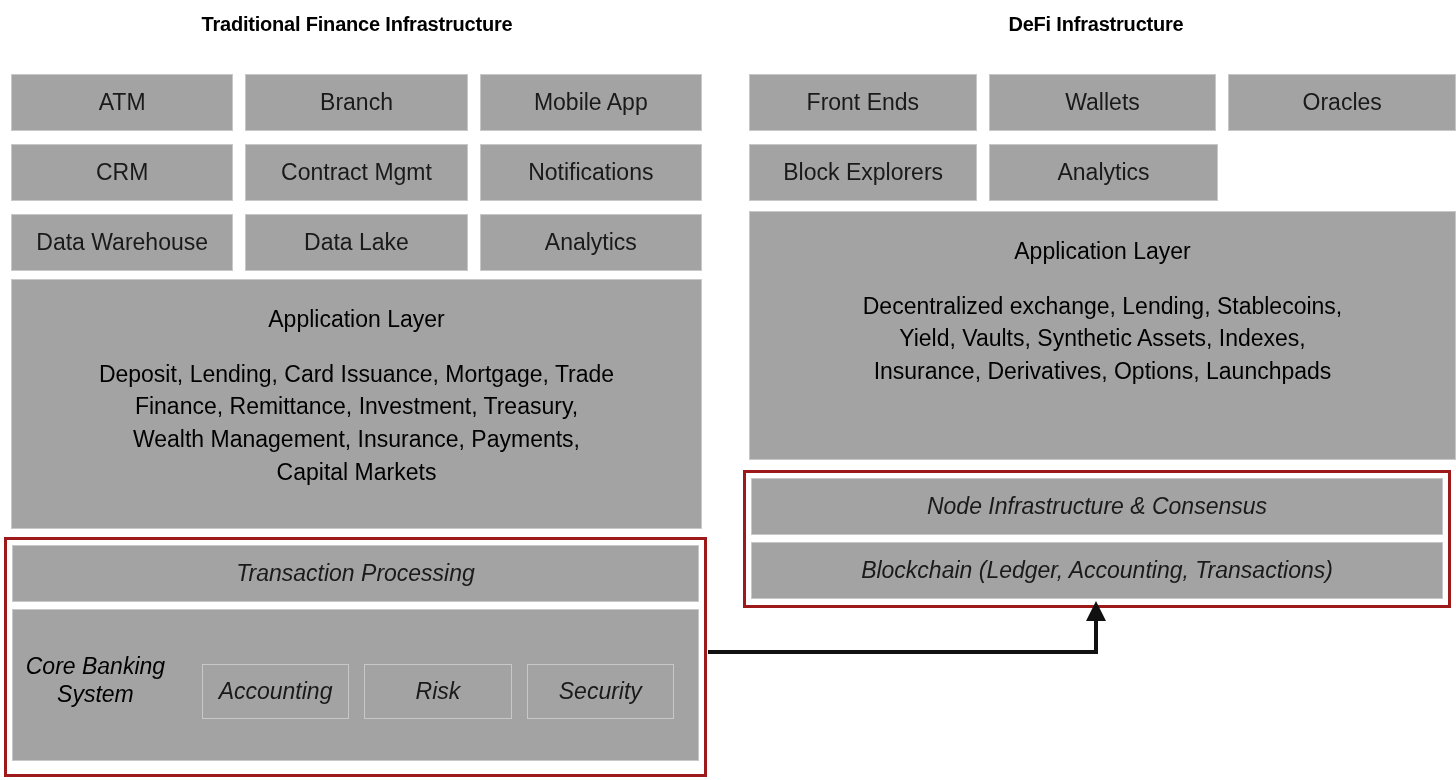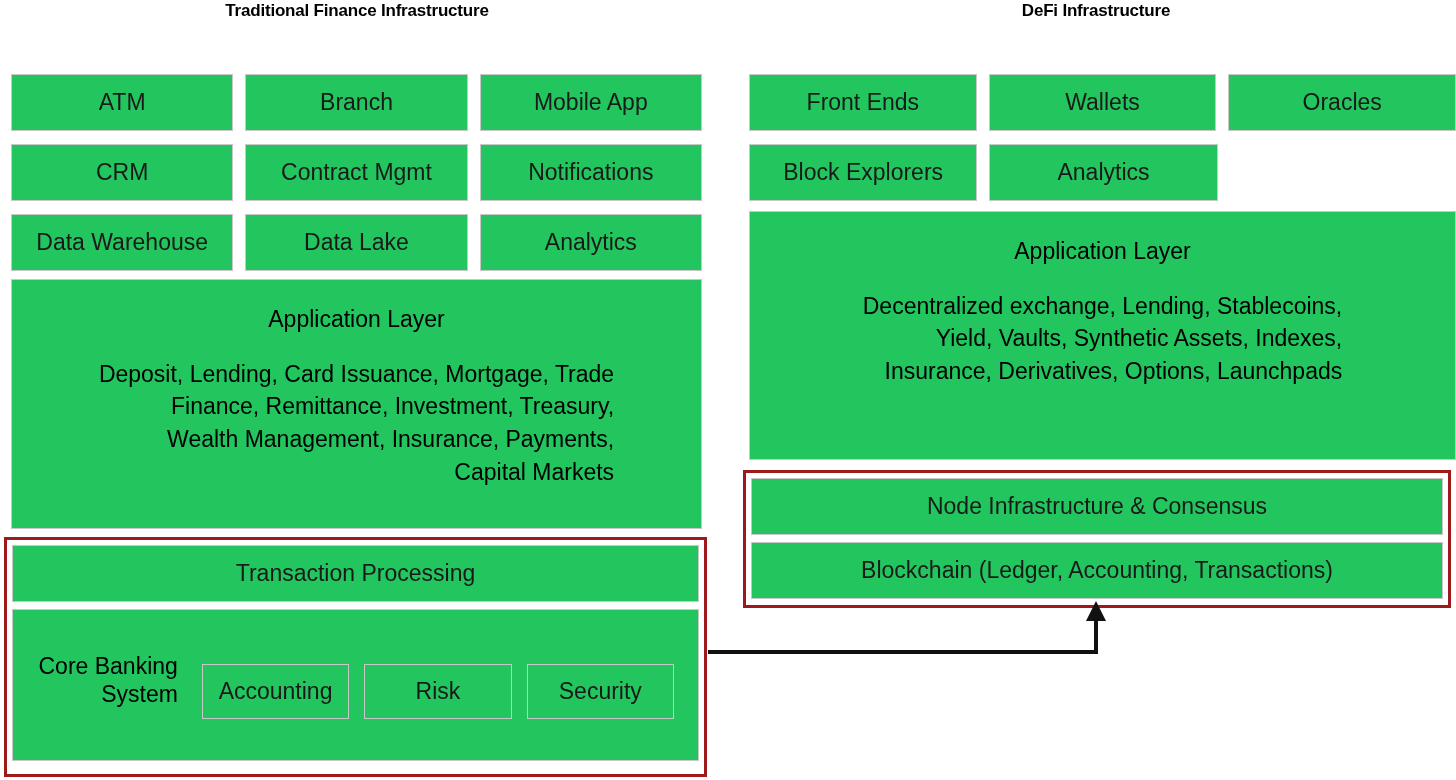--- a/index.html
+++ b/index.html
@@ -20,37 +20,37 @@
   .column {
     position: absolute;
     top: 0;
   }
   #col-left  { left: 0px;   width: 714px; }
   #col-right { left: 736px; width: 720px; }
 
   .col-title {
     text-align: center;
     font-weight: bold;
-    font-size: 17px;
+    font-size: 20px;
     letter-spacing: -0.2px;
     line-height: 1;
-    padding-top: 2px;
+    padding-top: 14px;
     font-stretch: condensed;
     white-space: nowrap;
   }
 
   
   .box {
     border: 1px solid #c8c8c8;
-    background: #22c55e;
+    background: #a3a3a3;
     box-sizing: border-box;
     display: flex;
     align-items: center;
     justify-content: center;
-    text-align: right;
+    text-align: center;
   }
   .box-label {
     font-size: 23px;
     line-height: 1.18;
     color: #1a1a1a;
   }
 
   
   .tile-row {
     display: flex;
@@ -95,21 +95,21 @@
   .red-group {
     position: absolute;
     border: 3px solid #9e1a1a;
     background: #ffffff;
     box-sizing: border-box;
     padding: 5px;
   }
   #red-left  { left: 4px;   top: 537px; width: 703px; height: 240px; }
   #red-right { left: 743px; top: 470px; width: 708px; height: 138px; }
 
-  .red-group .box { width: 100%; }
+  .red-group .box { width: 100%; font-style: italic; }
   .stack-box { height: 57px; margin-bottom: 7px; }
   .stack-box:last-child { margin-bottom: 0; }
 
   
   #core-banking {
     flex-direction: row;
     justify-content: flex-start;
     height: 152px;
     padding-top: 13px;
   }

